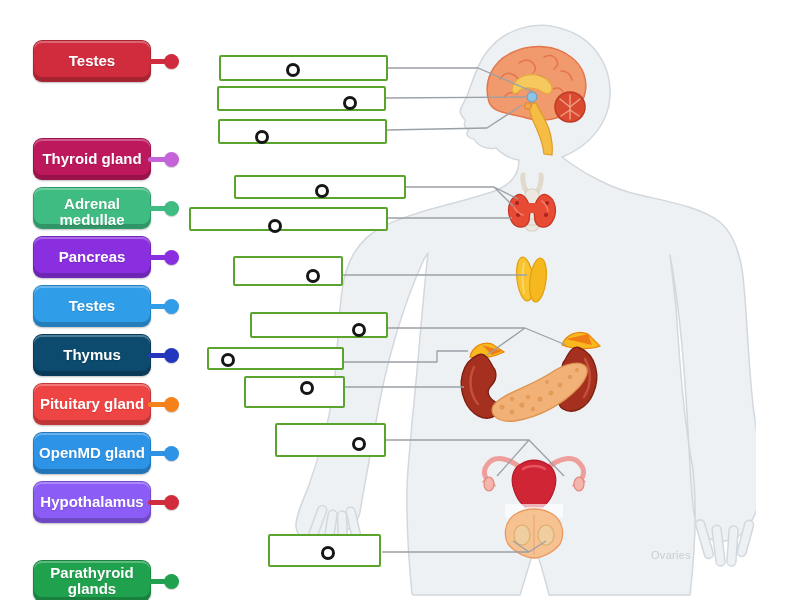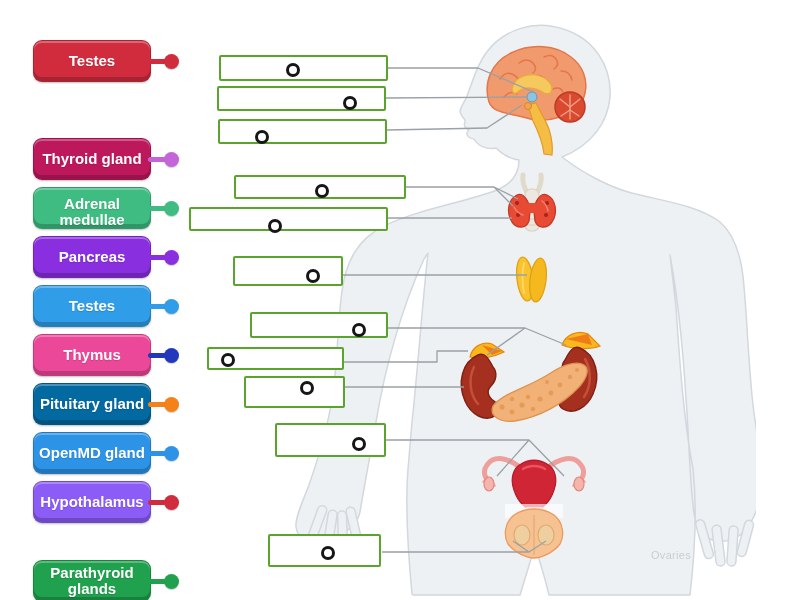--- a/index.html
+++ b/index.html
@@ -289,26 +289,26 @@
   <div class="chip c4" style="background-color: rgb(138, 47, 224);">
     <span class="chip-text">Pancreas</span>
     <span class="stub" style="background-color: rgb(138, 47, 224);"></span>
     <span class="knob" style="background-color: rgb(138, 47, 224);"></span>
   </div>
   <div class="chip c5" style="background-color: rgb(47, 157, 232);">
     <span class="chip-text">Testes</span>
     <span class="stub" style="background-color: rgb(47, 157, 232);"></span>
     <span class="knob" style="background-color: rgb(47, 157, 232);"></span>
   </div>
-  <div class="chip c6" style="background-color: #ec4899;">
+  <div class="chip c6" style="background-color: #0c4a6e;">
     <span class="chip-text">Thymus</span>
     <span class="stub" style="background-color: rgb(35, 55, 188);"></span>
     <span class="knob" style="background-color: rgb(35, 55, 188);"></span>
   </div>
-  <div class="chip c7" style="background-color: #0369a1;">
+  <div class="chip c7" style="background-color: #ef4444;">
     <span class="chip-text">Pituitary gland</span>
     <span class="stub" style="background-color: rgb(245, 130, 24);"></span>
     <span class="knob" style="background-color: rgb(245, 130, 24);"></span>
   </div>
   <div class="chip c8" style="background-color: rgb(45, 147, 230);">
     <span class="chip-text">OpenMD gland</span>
     <span class="stub" style="background-color: rgb(45, 147, 230);"></span>
     <span class="knob" style="background-color: rgb(45, 147, 230);"></span>
   </div>
   <div class="chip c9" style="background-color: #8b5cf6;">

